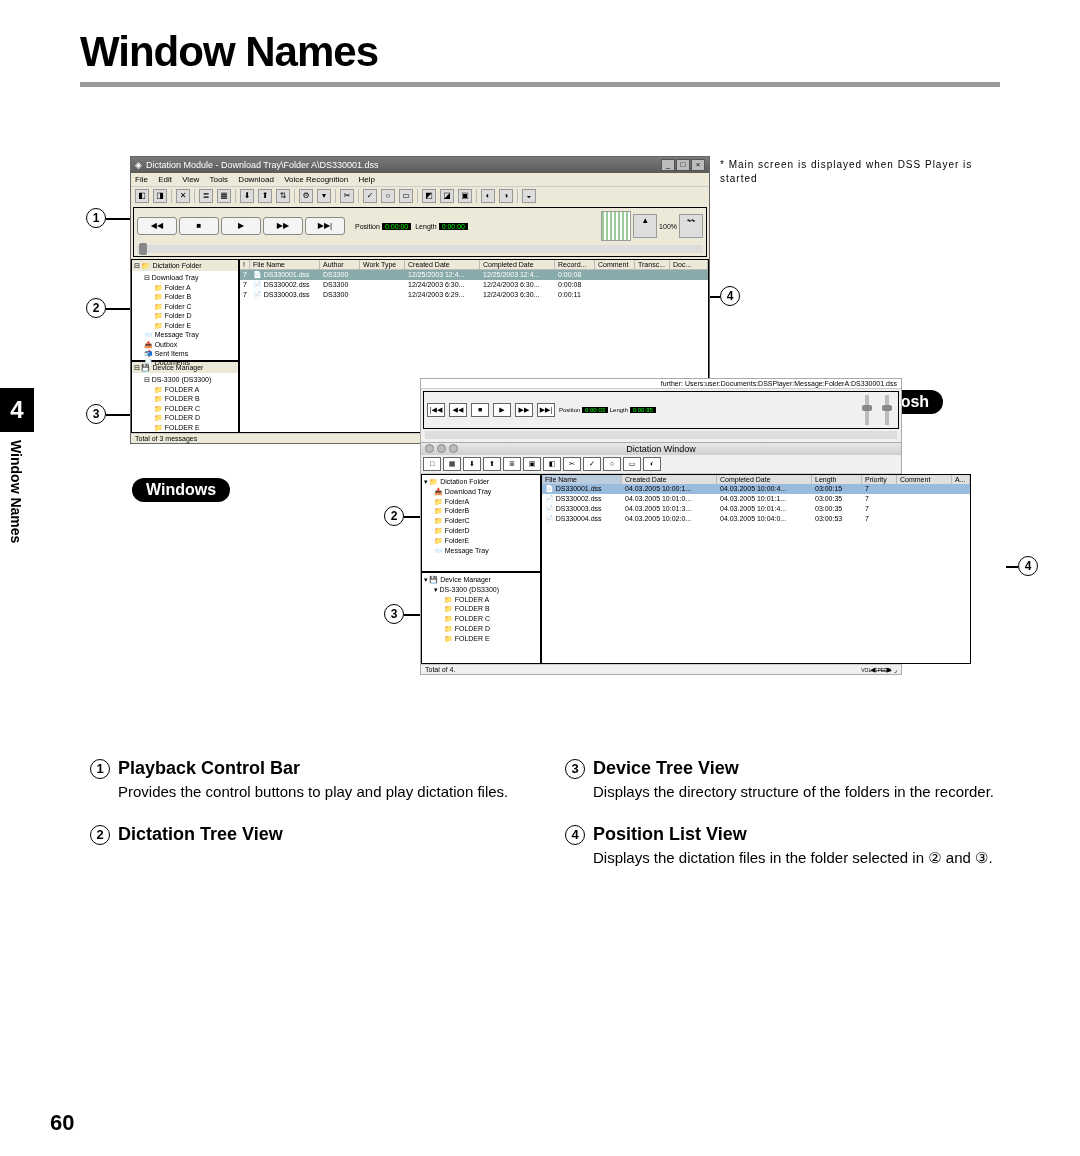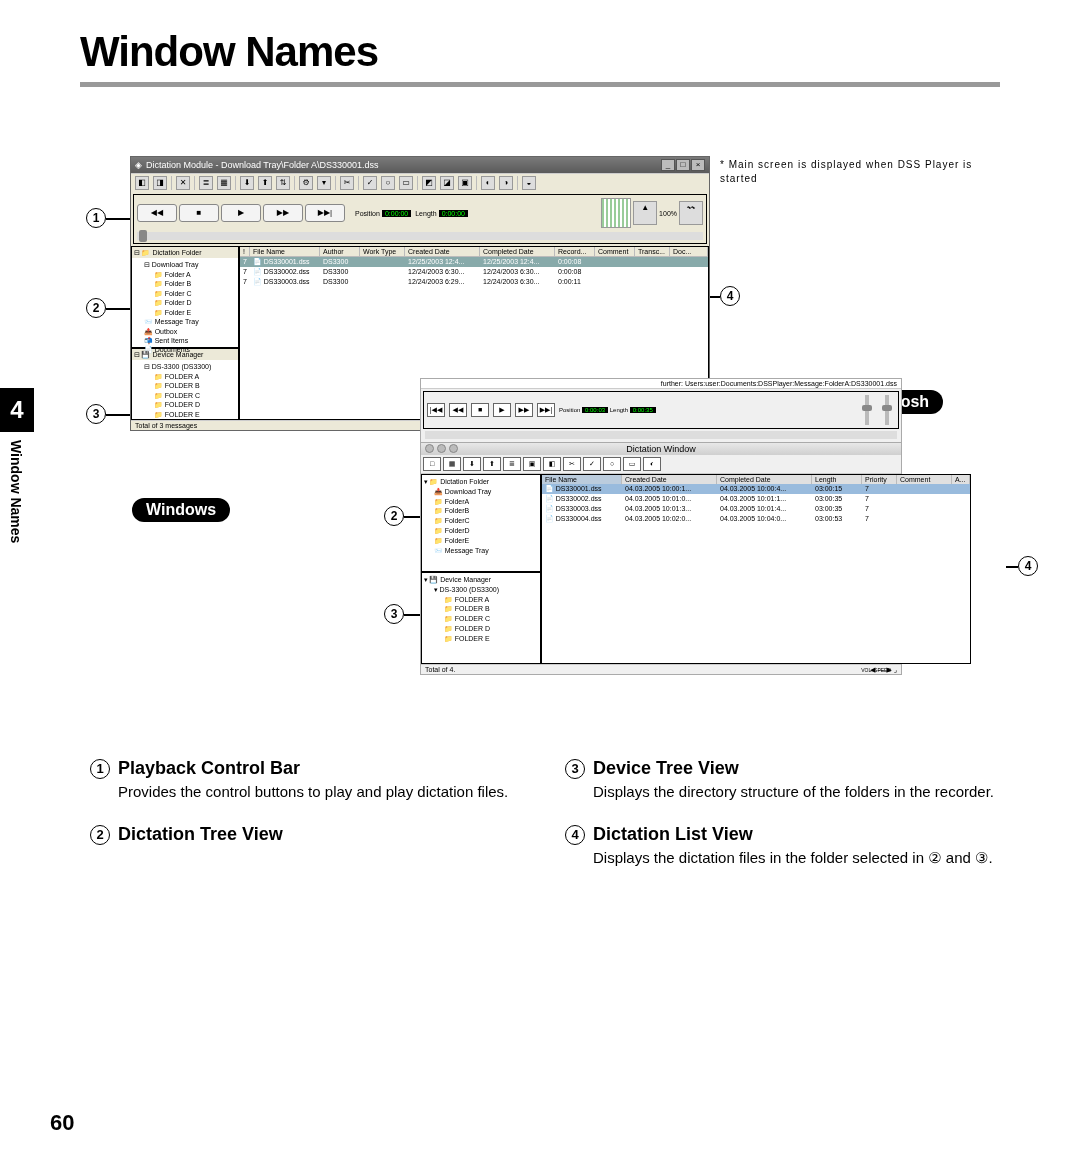--- a/index.html
+++ b/index.html
@@ -271,31 +271,40 @@
 
   <div class="callout" style="top:362px;left:304px">1</div>
   <div class="lead" style="top:372px;left:324px;width:20px"></div>
   <div class="callout" style="top:478px;left:304px">2</div>
   <div class="lead" style="top:488px;left:324px;width:20px"></div>
   <div class="callout" style="top:576px;left:304px">3</div>
   <div class="lead" style="top:586px;left:324px;width:20px"></div>
   <div class="callout" style="top:528px;left:938px">4</div>
   <div class="lead" style="top:538px;left:926px;width:12px"></div>
 
-  <div class="os-badge" style="top:470px;left:52px">Windows</div>
+  <div class="os-badge" style="top:450px;left:52px">Windows</div>
   <div class="os-badge" style="top:362px;left:756px">Macintosh</div>
 
   <div class="win-app">
     <div class="win-titlebar">
       <span>◈</span>
       <span style="margin-left:4px">Dictation Module - Download Tray\Folder A\DS330001.dss</span>
       <span class="spacer"></span>
       <span class="tbtn">_</span>
       <span class="tbtn">□</span>
       <span class="tbtn">×</span>
+    </div>
+    <div class="win-menu">
+      <span>File</span>
+      <span>Edit</span>
+      <span>View</span>
+      <span>Tools</span>
+      <span>Download</span>
+      <span>Voice Recognition</span>
+      <span>Help</span>
     </div>
     <div class="win-tool">
       <div class="ticon">◧</div>
       <div class="ticon">◨</div>
       <div class="sep"></div>
       <div class="ticon">✕</div>
       <div class="sep"></div>
       <div class="ticon">≣</div>
       <div class="ticon">▦</div>
       <div class="sep"></div>
@@ -545,21 +554,21 @@
       <div class="legend-item">
         <div class="legend-head">
           <div class="lnum">3</div>
           <div class="ltitle">Device Tree View</div>
         </div>
         <div class="ldesc">Displays the directory structure of the folders in the recorder.</div>
       </div>
       <div class="legend-item">
         <div class="legend-head">
           <div class="lnum">4</div>
-          <div class="ltitle">Dictation List View</div>
+          <div class="ltitle">Position List View</div>
         </div>
         <div class="ldesc">Displays the dictation files in the folder selected in ② and ③.</div>
       </div>
     </div>
   </div>
 
   <div class="page-number">60</div>
 </div>
 
 </body></html>

